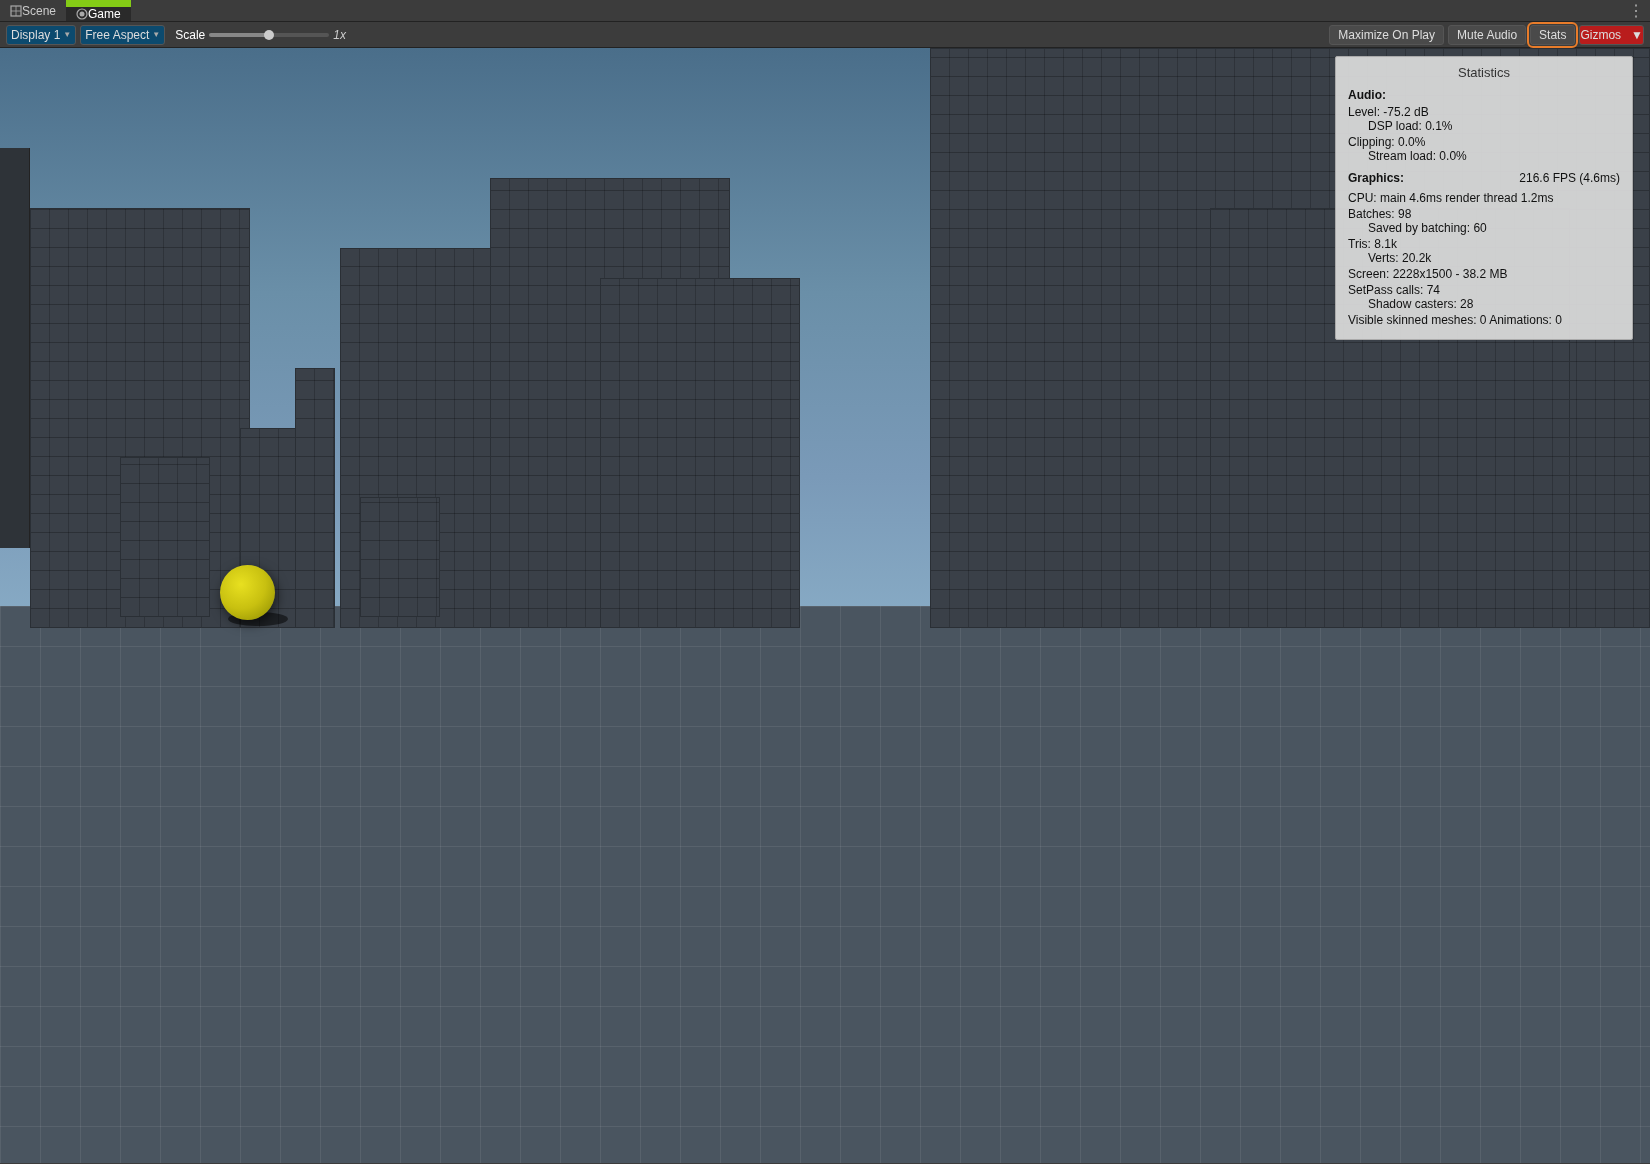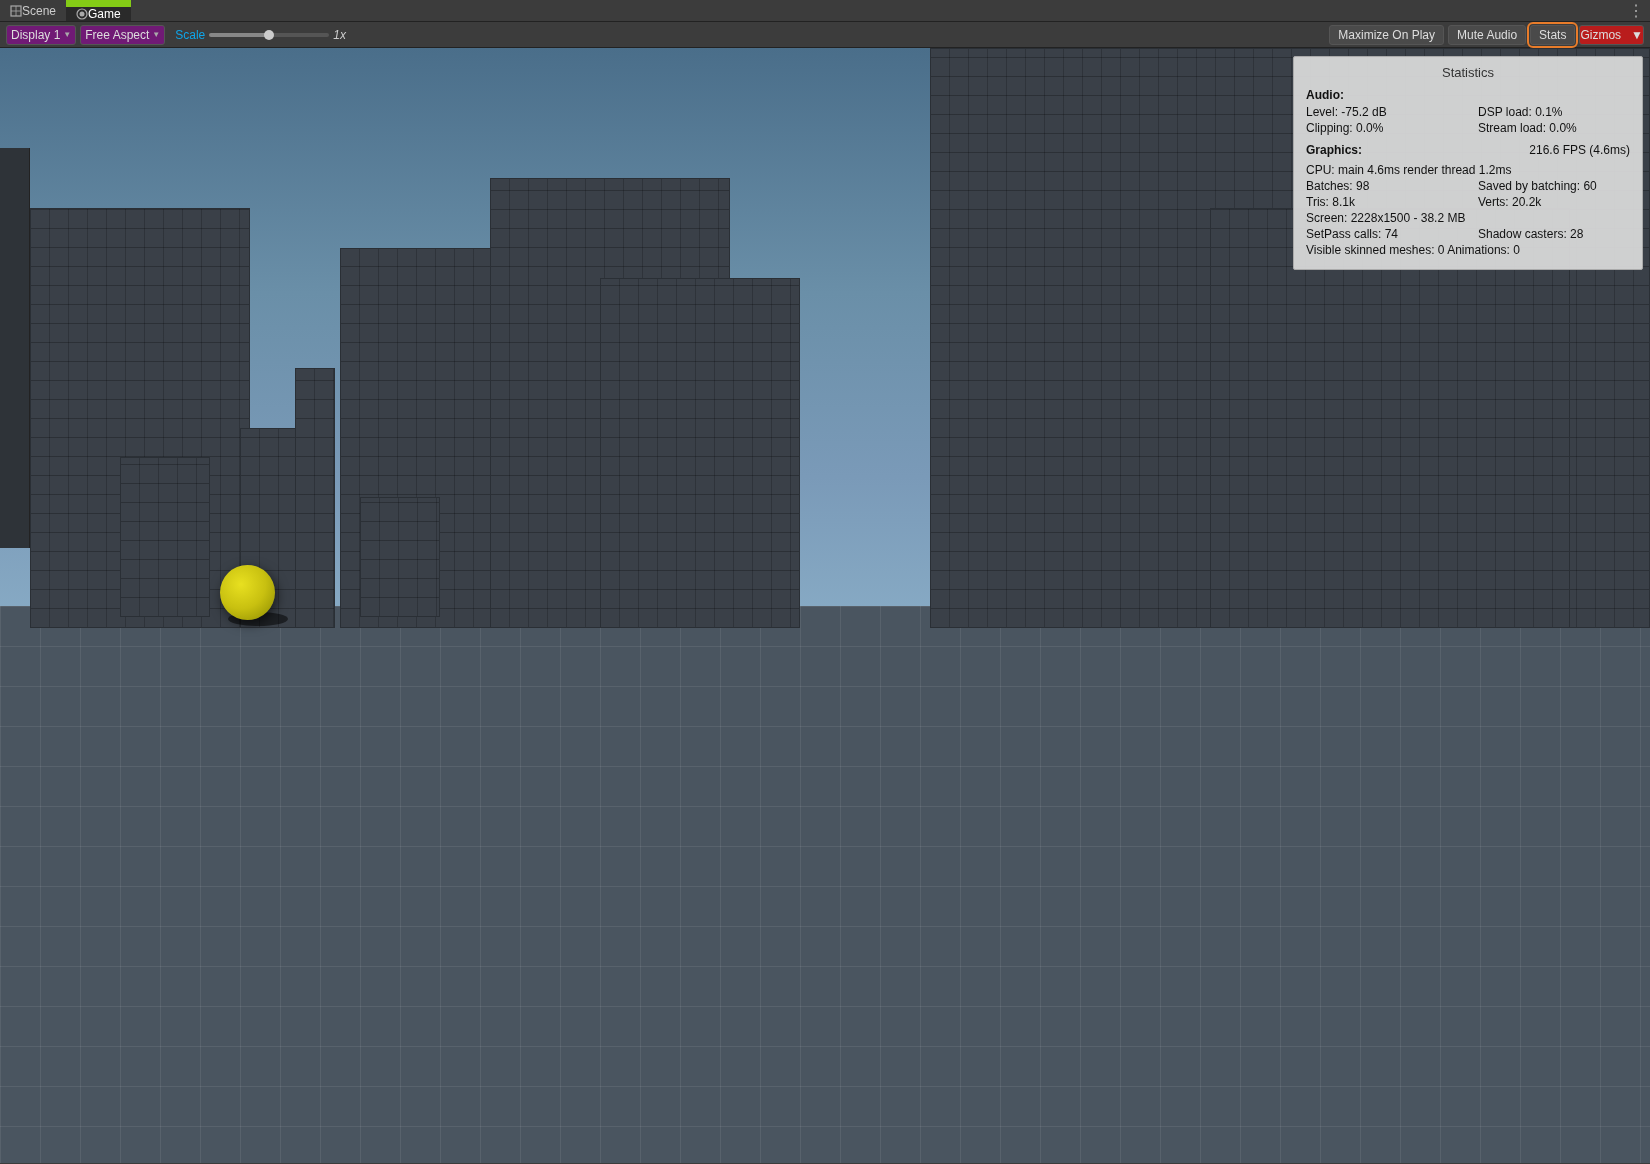--- a/index.html
+++ b/index.html
@@ -56,36 +56,36 @@
       align-items: center;
       background: #3c3c3c;
       height: 26px;
       padding: 0 6px;
       gap: 4px;
       border-bottom: 1px solid #222;
     }
     .toolbar-dropdown {
       display: flex;
       align-items: center;
-      background: #701a75;
+      background: #0c4a6e;
       border: 1px solid #555;
       border-radius: 3px;
       padding: 1px 4px;
       height: 20px;
       color: #ddd;
       font-size: 12px;
       cursor: pointer;
       gap: 3px;
     }
     .toolbar-dropdown .arrow {
       font-size: 8px;
       color: #aaa;
     }
     .scale-label {
-      color: #0ea5e9;
+      color: #ffffff;
       font-size: 12px;
       margin-left: 6px;
     }
     .scale-slider-container {
       display: flex;
       align-items: center;
       gap: 4px;
     }
     .scale-slider {
       width: 120px;
@@ -233,44 +233,45 @@
       width: 60px;
       height: 14px;
       background: rgba(0,0,0,0.5);
       border-radius: 50%;
     }
 
     
     .stats-panel {
       position: absolute;
       top: 8px;
-      right: 7px;
-      width: 350px;
+      right: 17px;
+      width: 298px;
       background: rgba(220, 220, 220, 0.92);
       border: 1px solid #aaa;
       border-radius: 2px;
       padding: 8px 12px 10px;
       font-size: 12px;
       color: #111;
     }
     .stats-title {
       text-align: center;
       font-size: 13px;
       color: #333;
       margin-bottom: 8px;
       font-weight: normal;
     }
     .stats-section-label {
       font-weight: bold;
       margin-bottom: 3px;
     }
     .stats-row {
       display: flex;
-      justify-content: flex-start;
+      justify-content: flex-end;
       margin-bottom: 2px;
+      flex-direction: column;
     }
     .stats-row-left {
       flex: 1;
     }
     .stats-row-right {
       flex: 1;
       text-align: left;
       padding-left: 20px;
     }
     .stats-divider {

